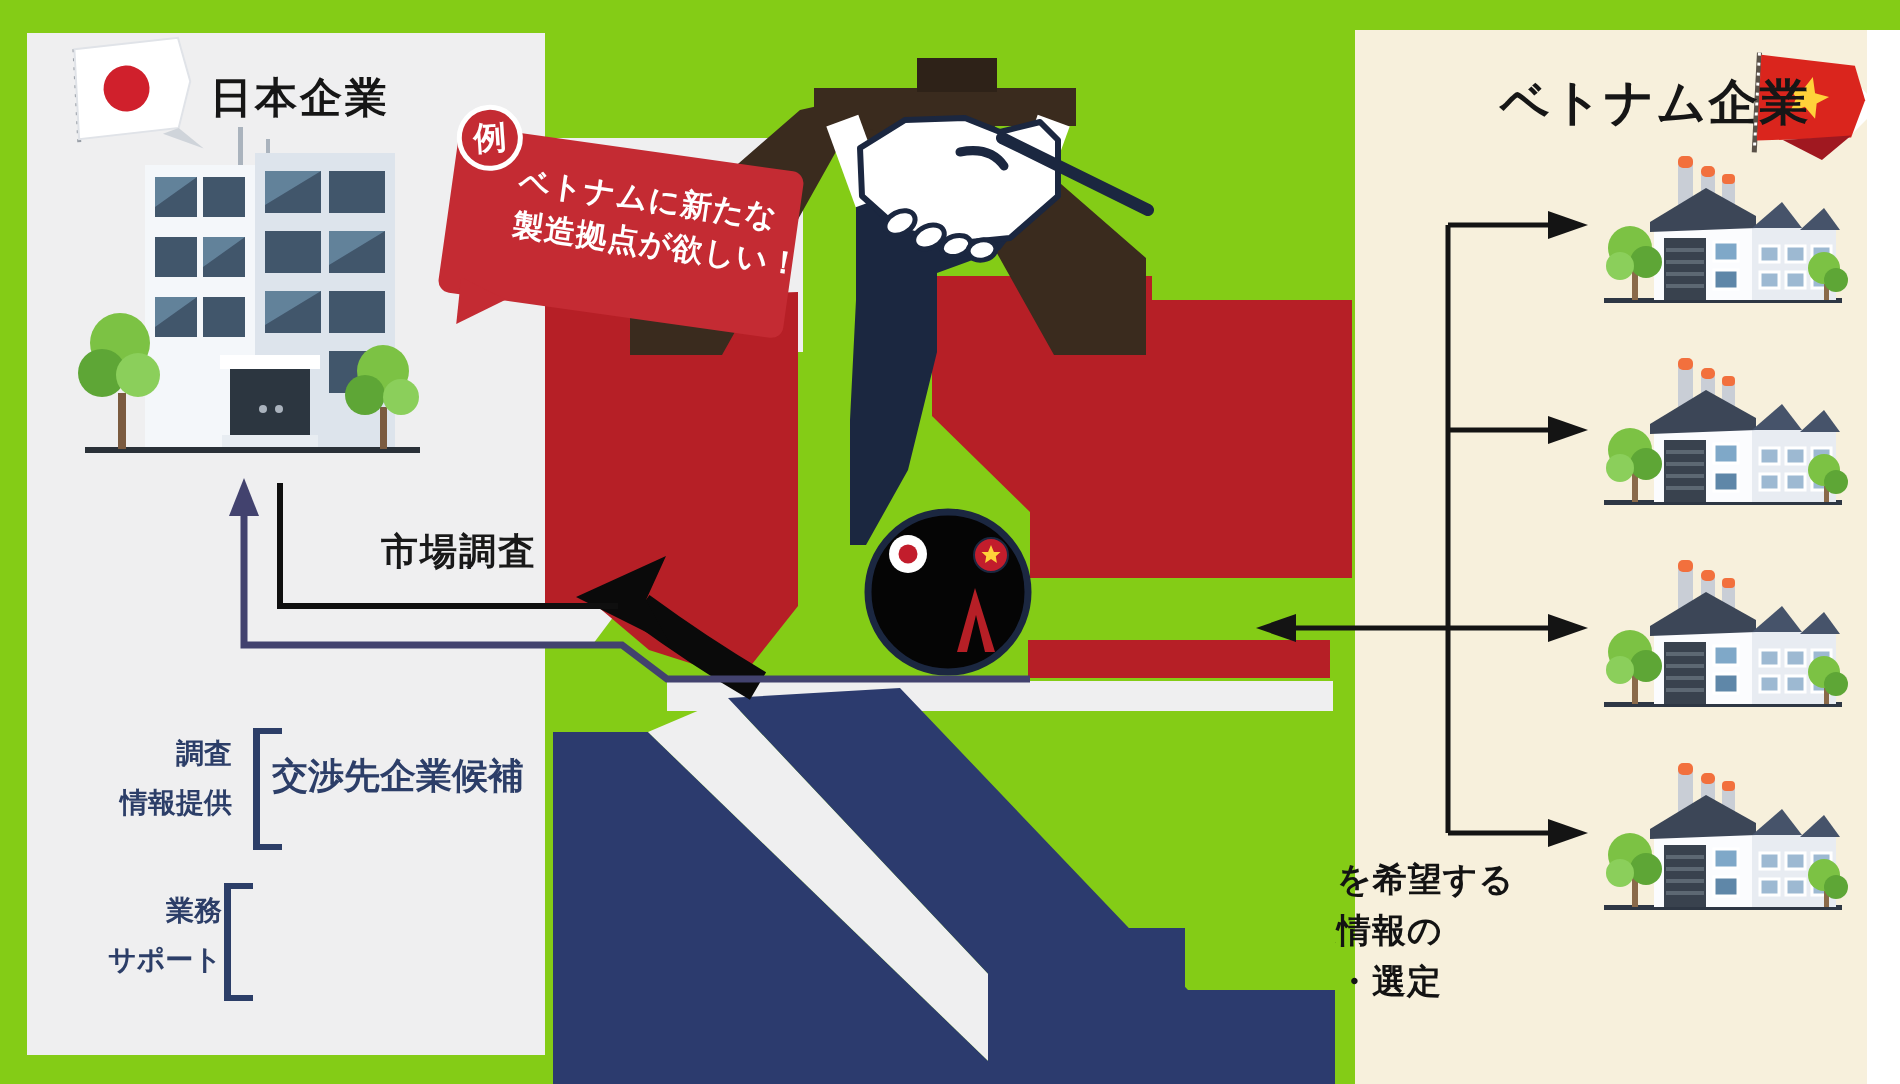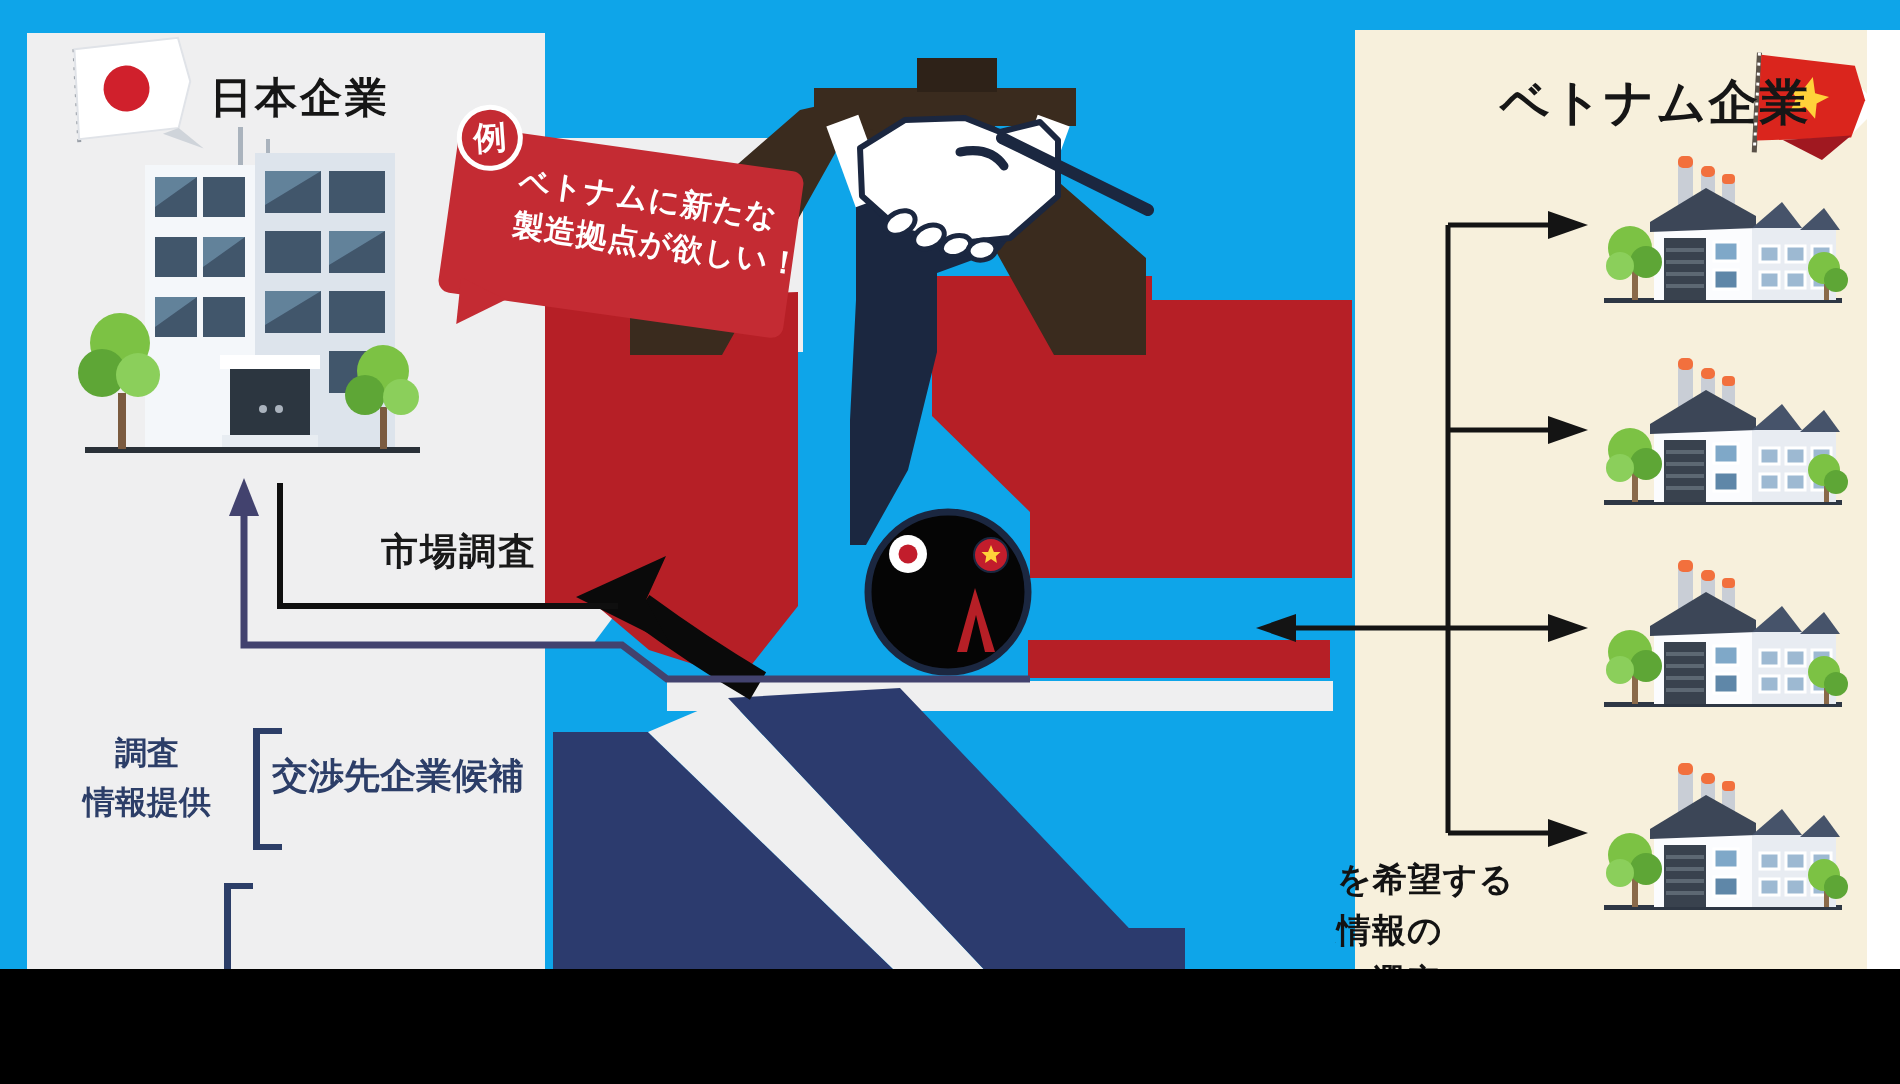--- a/index.html
+++ b/index.html
@@ -1,36 +1,36 @@
 <!DOCTYPE html>
 <html><head>
 <meta charset="utf-8">
 <style>
   html,body{margin:0;padding:0;background:#000;}
-  #canvas{position:relative;width:1900px;height:969px;background:#0ea5e9;overflow:hidden;
+  #canvas{position:relative;width:1900px;height:1084px;background:#84cc16;overflow:hidden;
           font-family:"Liberation Sans","DejaVu Sans",sans-serif;}
   .abs{position:absolute;}
   #panel-left{left:27px;top:33px;width:518px;height:1022px;background:#efeff0;}
   #gray-ext{left:545px;top:138px;width:258px;height:214px;background:#efeff0;}
   #panel-right{left:1355px;top:30px;width:512px;height:1054px;background:#f7f0dc;}
   #white-strip{left:1867px;top:30px;width:33px;height:1054px;background:#ffffff;}
   svg.layer{position:absolute;left:0;top:0;pointer-events:none;}
   .title-jp{left:210px;top:70px;font-size:42px;font-weight:bold;color:#161616;letter-spacing:3px;}
   .title-vn{left:1500px;top:70px;font-size:49px;font-weight:bold;color:#161616;letter-spacing:2px;}
   #bubble{left:447px;top:148px;width:348px;height:168px;background:#c42b33;border-radius:12px;
           transform:rotate(8deg);transform-origin:50% 50%;}
   #bubble .tail{position:absolute;left:14px;bottom:-34px;width:0;height:0;
           border-left:16px solid transparent;border-right:34px solid transparent;
           border-top:44px solid #c42b33;transform:rotate(18deg);}
   #bubble-badge{position:absolute;left:-2px;top:-24px;width:56px;height:56px;background:#c42b33;
           border:5px solid #fff;border-radius:50%;display:flex;align-items:center;justify-content:center;
           color:#fff;font-size:33px;font-weight:bold;transform:rotate(-12deg);}
   #bubble .lines{padding:26px 0 0 66px;color:#fff;font-weight:bold;font-size:31px;letter-spacing:1px;line-height:44px;white-space:nowrap;}
   #contract-label{left:381px;top:527px;font-size:37px;font-weight:bold;color:#191919;letter-spacing:2px;}
-  .svc-label{width:170px;text-align:center;color:#2c3e68;font-size:32px;font-weight:bold;line-height:49px;white-space:pre;}
+  .svc-label{width:170px;text-align:right;color:#2c3e68;font-size:28px;font-weight:bold;line-height:49px;white-space:pre;}
   #svc1-label{left:62px;top:729px;} #svc2-label{left:52px;top:886px;}
   .svc-bracket{width:22px;border-left:7px solid #2c3e68;border-top:6px solid #2c3e68;border-bottom:6px solid #2c3e68;}
   #svc1-bracket{left:253px;top:728px;height:110px;} #svc2-bracket{left:224px;top:883px;height:106px;}
   .svc-items{color:#2c3e68;font-size:36px;font-weight:bold;line-height:49px;white-space:nowrap;margin-top:20px;}
   #svc1-items{left:272px;top:731px;} #svc2-items{left:257px;top:887px;}
   #caption-clip{left:1335px;top:848px;width:240px;height:170px;overflow:hidden;}
   #caption-clip .inner{position:absolute;left:-68px;top:6px;font-size:34px;font-weight:bold;color:#131313;
           line-height:51px;letter-spacing:1px;white-space:nowrap;}
 </style>
 </head>
@@ -237,20 +237,22 @@
 
   <div class="abs" id="contract-label">市場調査</div>
 
   <div class="abs svc-label" id="svc1-label">調査
 情報提供</div>
   <div class="abs svc-bracket" id="svc1-bracket"></div>
   <div class="abs svc-items" id="svc1-items">
     <div>交渉先企業候補</div>
   </div>
 
+  <div class="abs svc-label" id="svc2-label">業務
+サポート</div>
   <div class="abs svc-bracket" id="svc2-bracket"></div>
 
   <div class="abs" id="caption-clip">
     <div class="inner">
       <div>取引を希望する</div>
       <div>企業情報の</div>
       <div>調査・選定</div>
     </div>
   </div>
 

